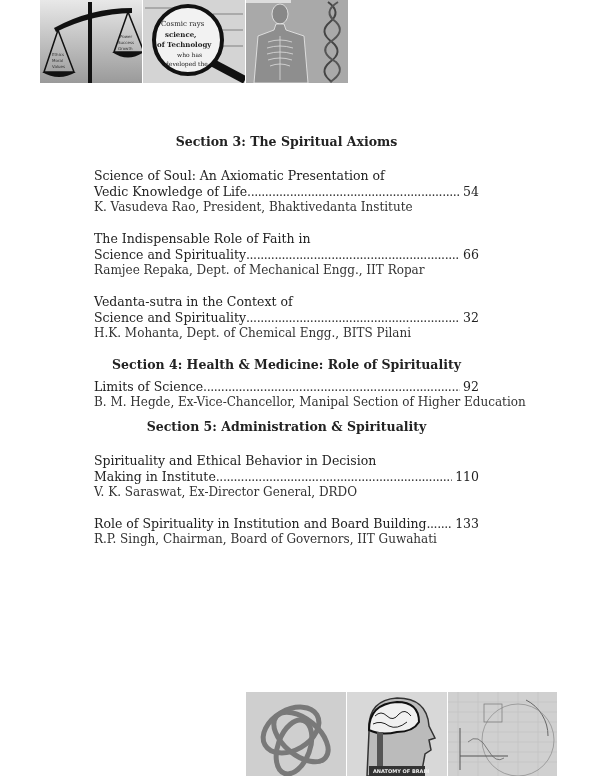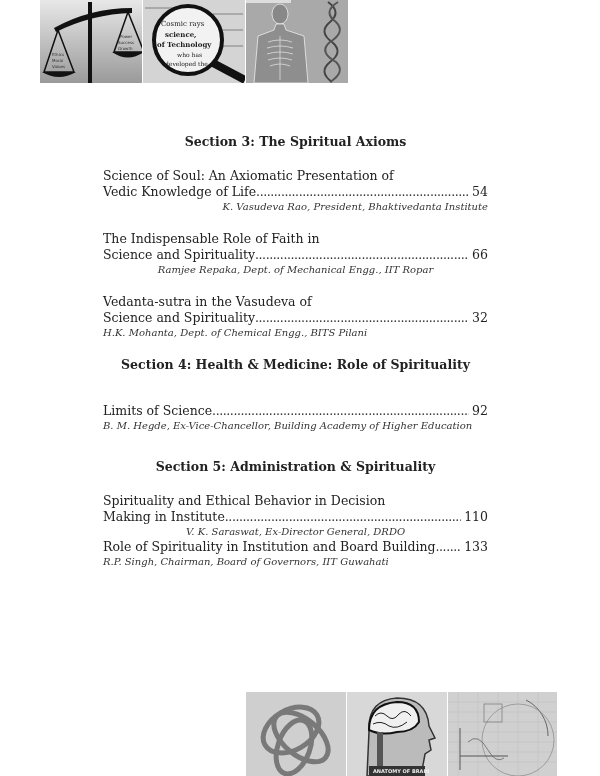--- a/index.html
+++ b/index.html
@@ -6,29 +6,29 @@
     body { width: 600px; height: 776px; position: relative; overflow: hidden;
            font-family: "DejaVu Serif", "Liberation Serif", serif; color: #222; }
     .img-strip { position: absolute; display: flex; gap: 1px; }
     .img-strip.top { left: 40px; top: 0; }
     .img-strip.bottom { left: 246px; top: 692px; }
     .tile { width: 102px; height: 83px; position: relative; overflow: hidden; background: #f0abfc; }
     .tile svg { display: block; width: 100%; height: 100%; }
     .bottom .tile { width: 100px; height: 84px; }
     .bottom .tile:last-child { width: 109px; }
 
-    .toc { position: absolute; left: 103px; width: 385px; top: 134px; }
+    .toc { position: absolute; left: 94px; width: 385px; top: 134px; }
     .section-heading { font-weight: bold; font-size: 12.5px; text-align: center; margin: 0; height: 16px; line-height: 16px; }
     .entry { margin: 0; }
     .title-line { font-size: 12.5px; line-height: 16px; height: 16px; white-space: nowrap; display: flex; }
     .title-line .txt { flex: 0 0 auto; }
     .title-line .dots { flex: 1 1 auto; overflow: hidden; white-space: nowrap; color: #333; letter-spacing: 0; }
     .title-line .dots::before { content: ". . . . . . . . . . . . . . . . . . . . . . . . . . . . . . . . . . . . . . . . . . . . . . . . . . . . . . . . . . . . . . . . . . . . . . . . . . . . . . . . . . . . . . . . . . . . . . . . . . . . . . . . . . . . . . . . . . . . . . . . . . . . . . . . . . . . . . . . . . . . . . . . . . . . . ."; letter-spacing: -2.2px; }
     .title-line .page { flex: 0 0 auto; padding-left: 3px; }
-    .author { font-style: italic; font-size: 10px; line-height: 14px; height: 14px; color: #333; white-space: nowrap; }
+    .author { font-size: 12px; line-height: 14px; height: 14px; color: #333; white-space: nowrap; }
   </style>
 </head>
 <body>
 
 <div class="img-strip top">
   <div class="tile">
     <svg viewBox="0 0 102 83" preserveAspectRatio="none">
       <defs>
           <linearGradient id="g1" x1="0" y1="0" x2="0" y2="1">
             <stop offset="0" stop-color="#e8e8e8"></stop>
@@ -84,66 +84,66 @@
       </g>
       <path d="M82 2 Q96 12 84 22 Q72 32 86 42 Q98 52 84 62 Q72 72 86 82" fill="none" stroke="#444" stroke-width="2"></path>
       <path d="M92 2 Q76 12 90 22 Q100 32 84 42 Q72 52 90 62 Q100 72 84 82" fill="none" stroke="#555" stroke-width="2"></path>
     </svg>
   </div>
 </div>
 
 <div class="toc">
 
   <h2 class="section-heading" style="margin-bottom:18px;">Section 3: The Spiritual Axioms</h2>
-  <div class="entry" style="margin-bottom:17px;text-align:right;">
+  <div class="entry" style="margin-bottom:17px;">
     <div class="title-line">
         <span class="txt">Science of Soul: An Axiomatic Presentation of</span>
       </div>
     <div class="title-line">
         <span class="txt">Vedic Knowledge of Life</span>
         <span class="dots"></span>
         <span class="page">54</span>
       </div>
     <div class="author">K. Vasudeva Rao, President, Bhaktivedanta Institute</div>
   </div>
-  <div class="entry" style="margin-bottom:17px;text-align:center;">
+  <div class="entry" style="margin-bottom:17px;">
     <div class="title-line">
         <span class="txt">The Indispensable Role of Faith in</span>
       </div>
     <div class="title-line">
         <span class="txt">Science and Spirituality</span>
         <span class="dots"></span>
         <span class="page">66</span>
       </div>
     <div class="author">Ramjee Repaka, Dept. of Mechanical Engg., IIT Ropar</div>
   </div>
   <div class="entry" style="margin-bottom:17px;">
     <div class="title-line">
-        <span class="txt">Vedanta-sutra in the Vasudeva of</span>
+        <span class="txt">Vedanta-sutra in the Context of</span>
       </div>
     <div class="title-line">
         <span class="txt">Science and Spirituality</span>
         <span class="dots"></span>
         <span class="page">32</span>
       </div>
     <div class="author">H.K. Mohanta, Dept. of Chemical Engg., BITS Pilani</div>
   </div>
 
-  <h2 class="section-heading" style="margin-bottom:30px;">Section 4: Health &amp; Medicine: Role of Spirituality</h2>
-  <div class="entry" style="margin-bottom:26px;">
+  <h2 class="section-heading" style="margin-bottom:6px;">Section 4: Health &amp; Medicine: Role of Spirituality</h2>
+  <div class="entry" style="margin-bottom:10px;">
     <div class="title-line">
         <span class="txt">Limits of Science</span>
         <span class="dots"></span>
         <span class="page">92</span>
       </div>
-    <div class="author">B. M. Hegde, Ex-Vice-Chancellor, Building Academy of Higher Education</div>
+    <div class="author">B. M. Hegde, Ex-Vice-Chancellor, Manipal Section of Higher Education</div>
   </div>
 
   <h2 class="section-heading" style="margin-bottom:18px;">Section 5: Administration &amp; Spirituality</h2>
-  <div class="entry" style="text-align:center;">
+  <div class="entry" style="margin-bottom:17px;">
     <div class="title-line">
         <span class="txt">Spirituality and Ethical Behavior in Decision</span>
       </div>
     <div class="title-line">
         <span class="txt">Making in Institute</span>
         <span class="dots"></span>
         <span class="page">110</span>
       </div>
     <div class="author">V. K. Saraswat, Ex-Director General, DRDO</div>
   </div>

